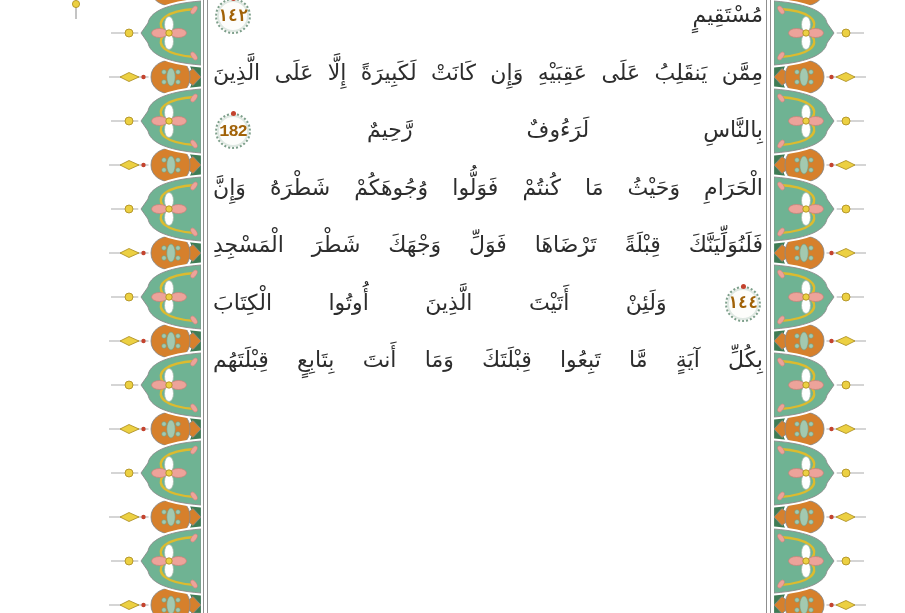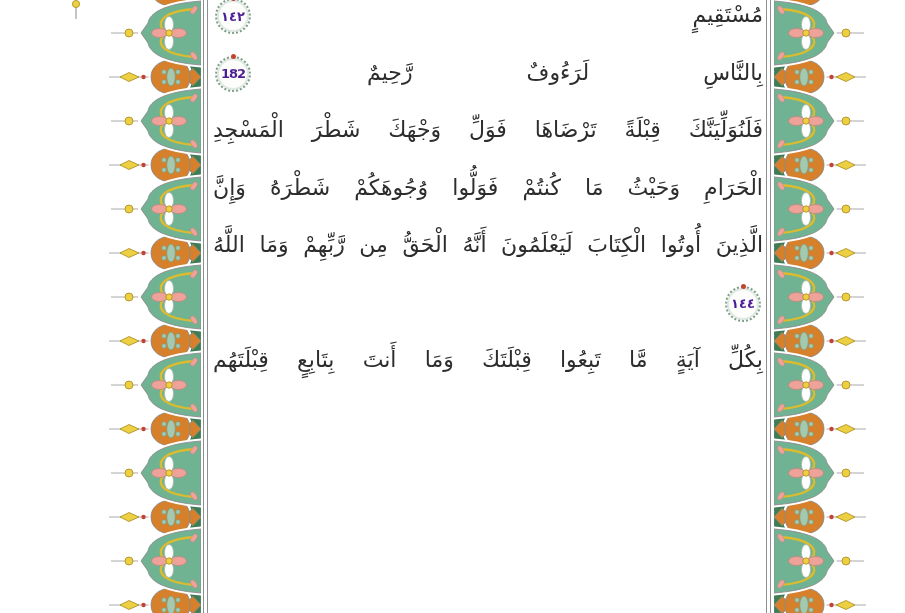--- a/index.html
+++ b/index.html
@@ -55,22 +55,23 @@
     width:32px;height:32px;
     border-radius:50%;
     border:2px dotted #7d9f8b;
     box-shadow:inset 0 0 0 2px #dfe8e2;
     background:#fdfdfb;
     position:relative;
     vertical-align:middle;
     margin:0 2px;
   }
   .ayah-marker .num{
-    color:#4c1d95;font-size:13px;font-weight:bold;line-height:1;
+    color:#a16207;font-size:17px;font-weight:bold;line-height:1;
     letter-spacing:-1px;
+    font-family:Liberation Mono, monospace;
   }
   .ayah-marker .top-dot{
     position:absolute;top:-4px;left:50%;margin-left:-2.5px;
     width:5px;height:5px;border-radius:50%;background:#c4432e;
   }
 </style>
 </head>
 <body>
 
 <div class="page">
@@ -139,47 +140,48 @@
     <div class="line">
       <span>مُسْتَقِيمٍ</span>
       <span class="ayah-marker">
           <span class="num">١٤٢</span>
           <i class="top-dot"></i>
         </span>
     </div>
 
 
 
+    <div class="line">
+      <span>مِمَّن يَنقَلِبُ عَلَى عَقِبَيْهِ وَإِن كَانَتْ لَكَبِيرَةً إِلَّا عَلَى الَّذِينَ</span>
+    </div>
 
 
     <div class="line">
       <span>بِالنَّاسِ لَرَءُوفٌ رَّحِيمٌ</span>
       <span class="ayah-marker">
           <span class="num">182</span>
           <i class="top-dot"></i>
         </span>
     </div>
 
     <div class="line">
-      <span>فَلَنُوَلِّيَنَّكَ قِبْلَةً تَرْضَاهَا فَوَلِّ وَجْهَكَ شَطْرَ الْمَسْجِدِ</span>
-    </div>
-
-    <div class="line">
       <span>الْحَرَامِ وَحَيْثُ مَا كُنتُمْ فَوَلُّوا وُجُوهَكُمْ شَطْرَهُ وَإِنَّ</span>
     </div>
 
     <div class="line">
-      <span>الَّذِينَ أُوتُوا الْكِتَابَ لَيَعْلَمُونَ أَنَّهُ الْحَقُّ مِن رَّبِّهِمْ وَمَا اللَّهُ</span>
+      <span>فَلَنُوَلِّيَنَّكَ قِبْلَةً تَرْضَاهَا فَوَلِّ وَجْهَكَ شَطْرَ الْمَسْجِدِ</span>
     </div>
+
 
     <div class="line">
       <span class="ayah-marker">
           <span class="num">١٤٤</span>
           <i class="top-dot"></i>
         </span>
+      <span>وَلَئِنْ أَتَيْتَ الَّذِينَ أُوتُوا الْكِتَابَ</span>
     </div>
 
     <div class="line">
       <span>بِكُلِّ آيَةٍ مَّا تَبِعُوا قِبْلَتَكَ وَمَا أَنتَ بِتَابِعٍ قِبْلَتَهُم</span>
     </div>
 
   </div>
 </div>
 
 </body></html>

